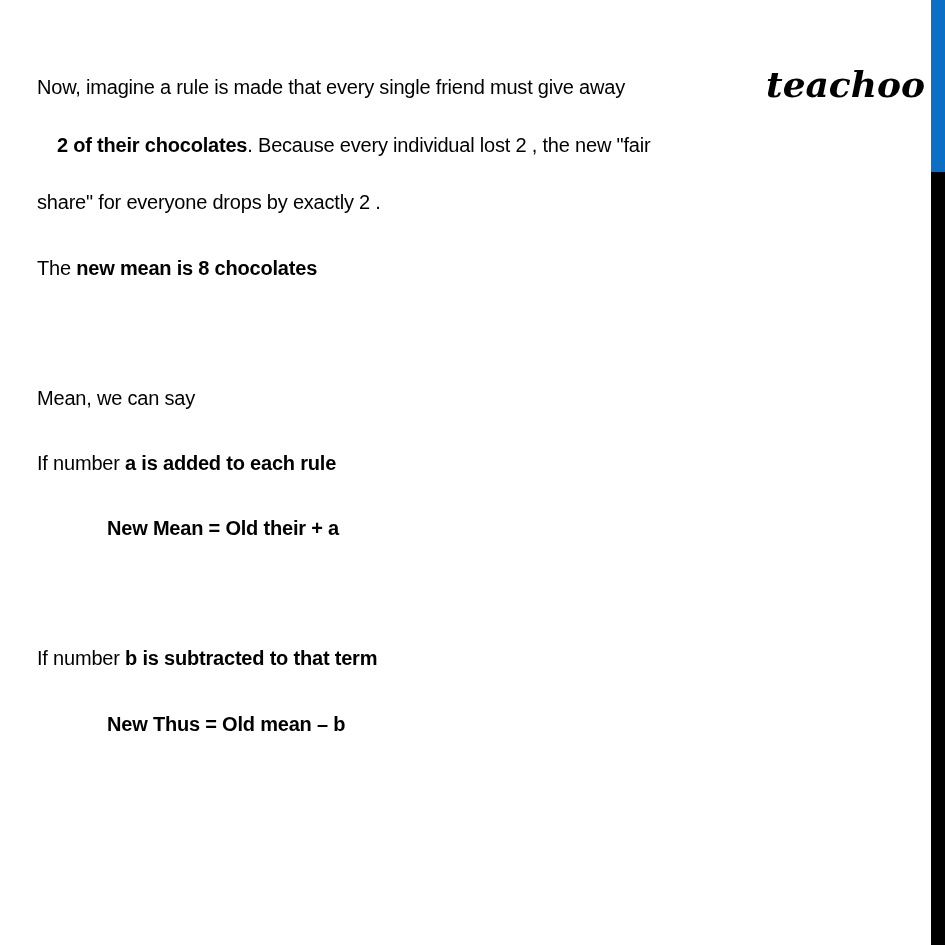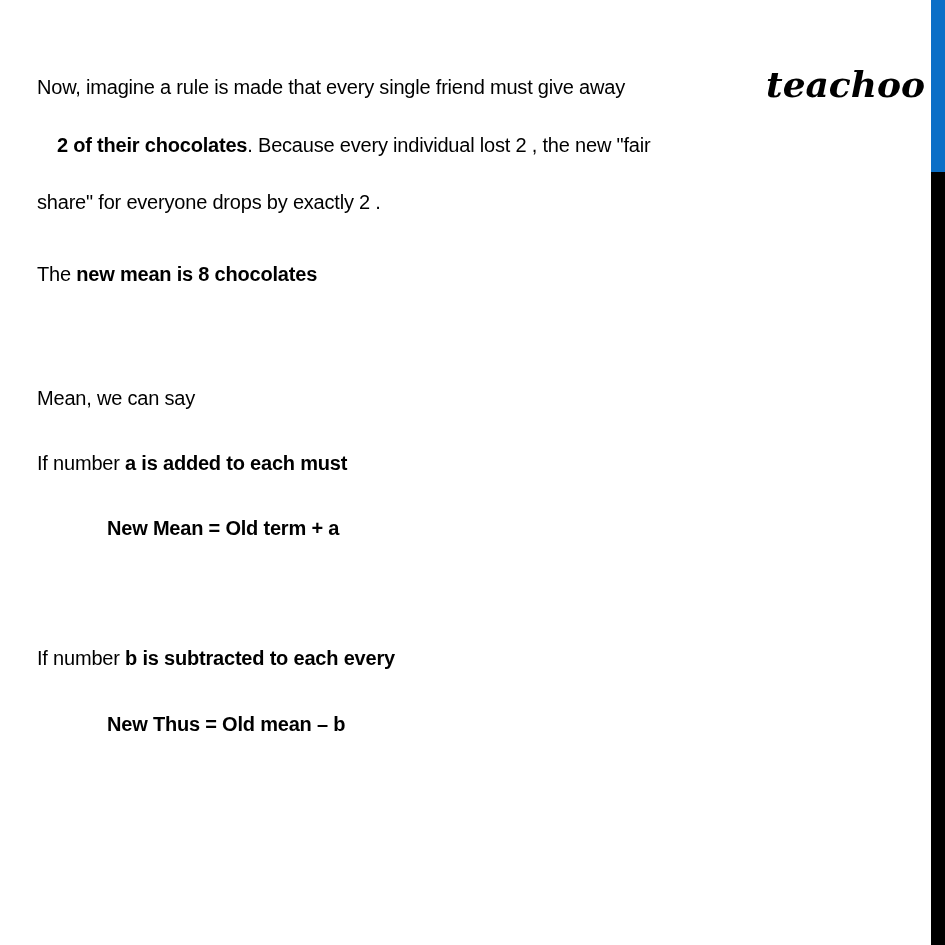--- a/index.html
+++ b/index.html
@@ -73,35 +73,35 @@
 </div>
 
 <div class="line" style="top:128px;margin-left:20px;">
   <span class="b">2 of their chocolates</span><span>. Because every individual lost 2 , the new "fair</span>
 </div>
 
 <div class="line" style="top:185px;">
   <span>share" for everyone drops by exactly 2 .</span>
 </div>
 
-<div class="line" style="top:257px;">
+<div class="line" style="top:251px;">
   <span>The </span><span class="b">new mean is 8 chocolates</span>
 </div>
 
 <div class="line" style="top:381px;">
   <span>Mean,  we can say</span>
 </div>
 
 <div class="line" style="top:446px;">
-  <span>If number </span><span class="b">a is added to each must</span>
+  <span>If number </span><span class="b">a is added to each rule</span>
 </div>
 
 <div class="line indent" style="top:511px;">
-  <span>New Mean = Old term + a</span>
+  <span>New Mean = Old their + a</span>
 </div>
 
 <div class="line" style="top:641px;">
-  <span>If number </span><span class="b">b is subtracted to each every</span>
+  <span>If number </span><span class="b">b is subtracted to that term</span>
 </div>
 
 <div class="line indent" style="top:707px;">
   <span>New Thus = Old mean – b</span>
 </div>
 
 </body></html>

